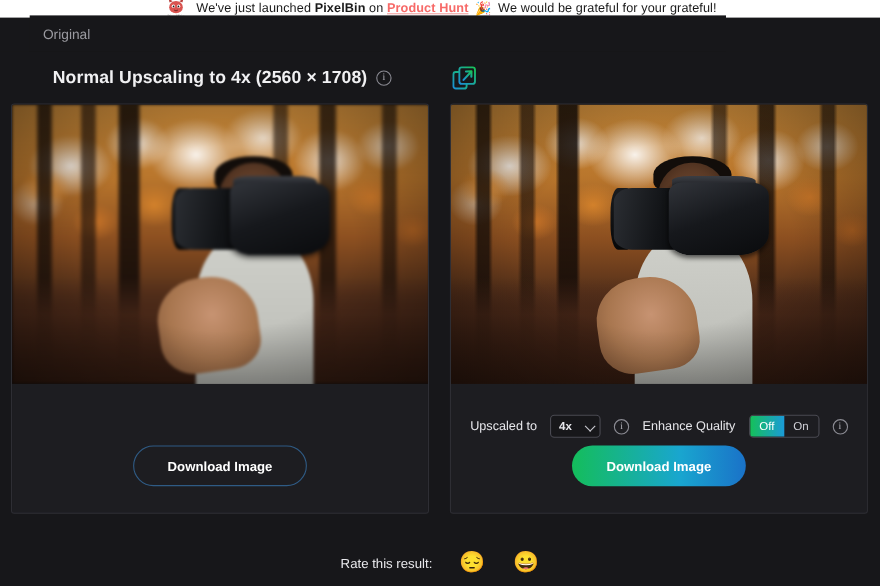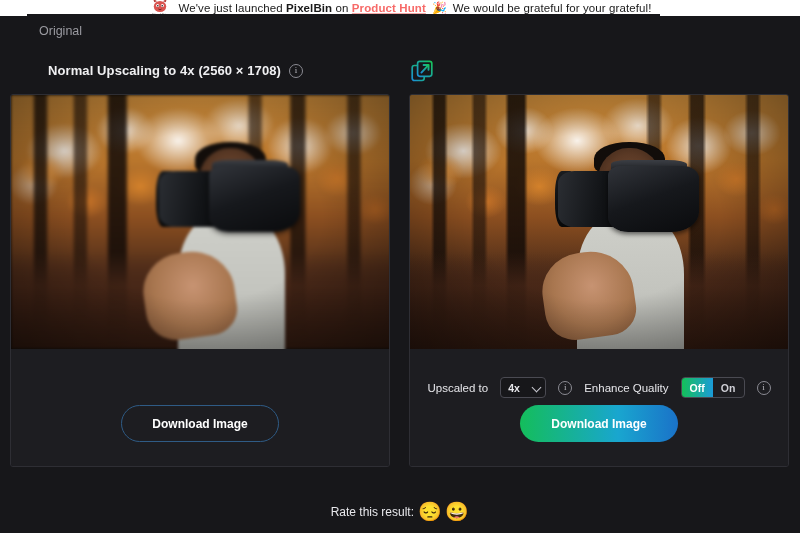--- a/index.html
+++ b/index.html
@@ -64,21 +64,21 @@
 
   .col { position: absolute; top: 0; width: 380px; }
   .col-left { left: 10px; }
   .col-right { left: 409px; }
 
   .col-head {
     height: 47px; display: flex; align-items: center; gap: 8px;
     padding-left: 2px;
   }
   .col-title {
-    font-size: 13px; font-weight: bold; color: #f0f0f2;
+    font-size: 16px; font-weight: bold; color: #f0f0f2;
     letter-spacing: .1px; white-space: nowrap; padding-left: 36px;
   }
   .ai-badge {
     width: 22px; height: 22px; flex: 0 0 auto;
     display:flex; align-items:center; justify-content:center;
   }
 
   .info-icon {
     width: 14px; height: 14px; border-radius: 50%;
     border: 1.3px solid #8b8b93;
@@ -226,21 +226,21 @@
     border-bottom: 1.4px solid #c9c9d0;
     transform: rotate(45deg);
   }
   .toggle {
     display: flex; height: 21px;
     border: 1px solid #4a4a52; border-radius: 4px; overflow: hidden;
   }
   .toggle .seg {
     min-width: 31px; padding: 0 5px;
     display: flex; align-items: center; justify-content: center;
-    font-size: 10.5px; color: #cfcfd6; cursor: pointer; font-weight: bold;
+    font-size: 10.5px; color: #cfcfd6; cursor: pointer; font-weight: normal;
   }
   .toggle .seg.on {
     background: linear-gradient(90deg,#15c05a 0%, #1b9bd8 100%);
     color: #ffffff;
   }
 
   
   .btn-wrap {
     position: absolute; left: 0; right: 0; bottom: 24px;
     display: flex; justify-content: center;
@@ -253,21 +253,21 @@
   }
   .btn-outline { border: 1px solid #2f5b85; background: transparent; }
   .btn-primary {
     background: linear-gradient(90deg,#14bd5b 0%, #19a6cf 62%, #1a72c8 100%);
     border: none;
   }
 
   
   .rate-row {
     position: absolute; left: 0; right: 0; top: 455px;
-    display: flex; align-items: center; justify-content: center; gap: 4px;
+    display: flex; align-items: center; justify-content: center; gap: 25px;
   }
   .rate-label { font-size: 12px; color: #e8e8ec; }
   .emoji { font-size: 19px; cursor: pointer; line-height: 1; }
 </style>
 </head>
 <body>
 
 <div class="promo-banner">
   <span class="ph-logo">
     <svg width="22" height="20" viewBox="0 0 22 20">

